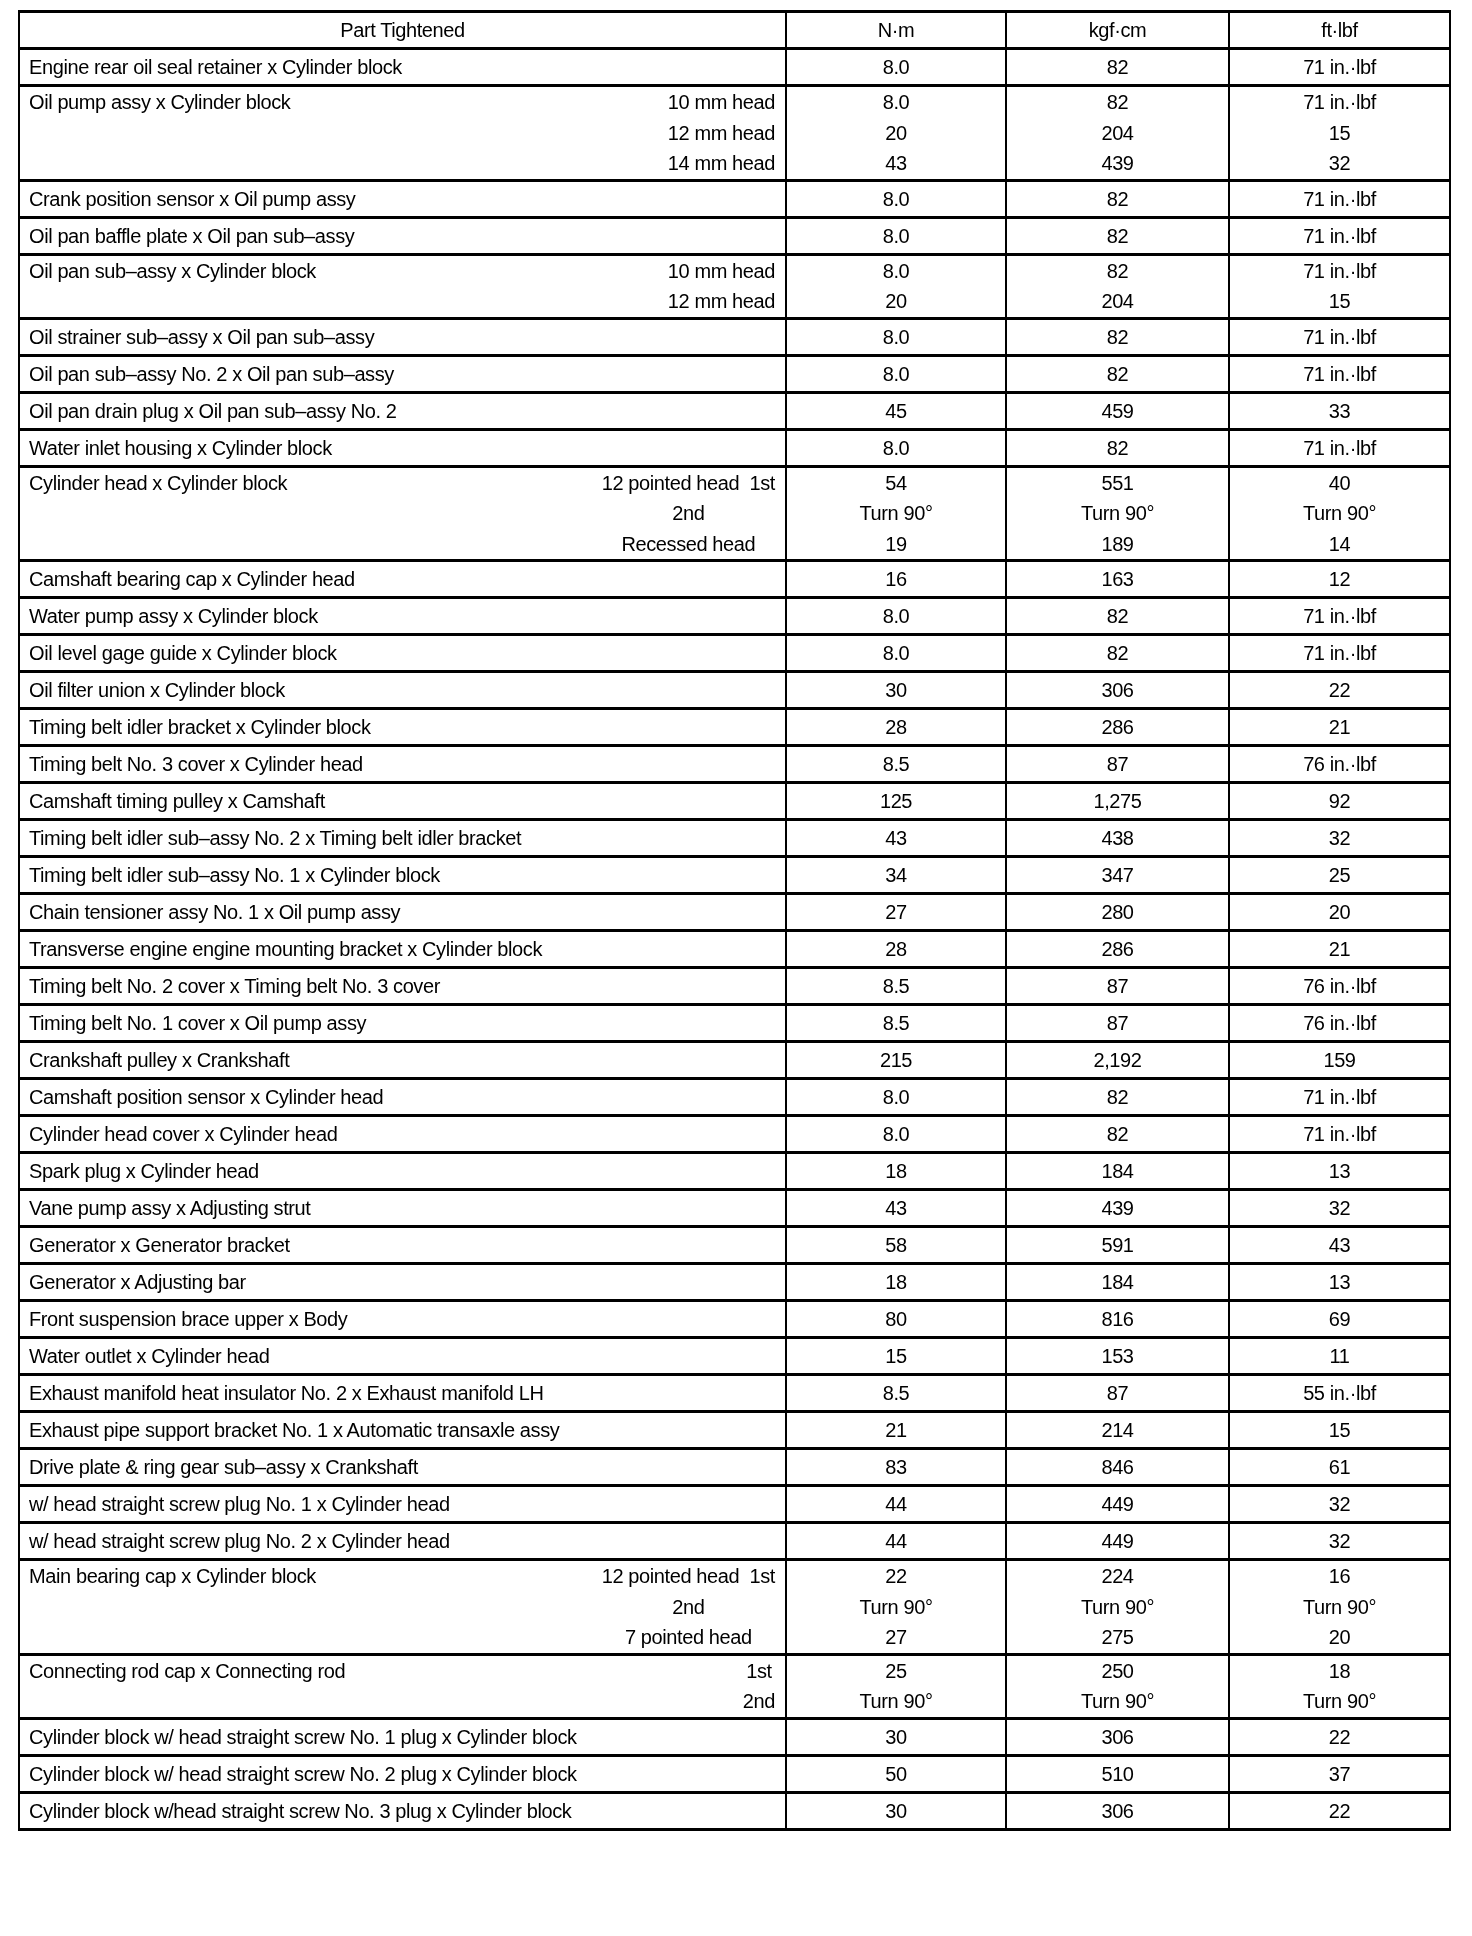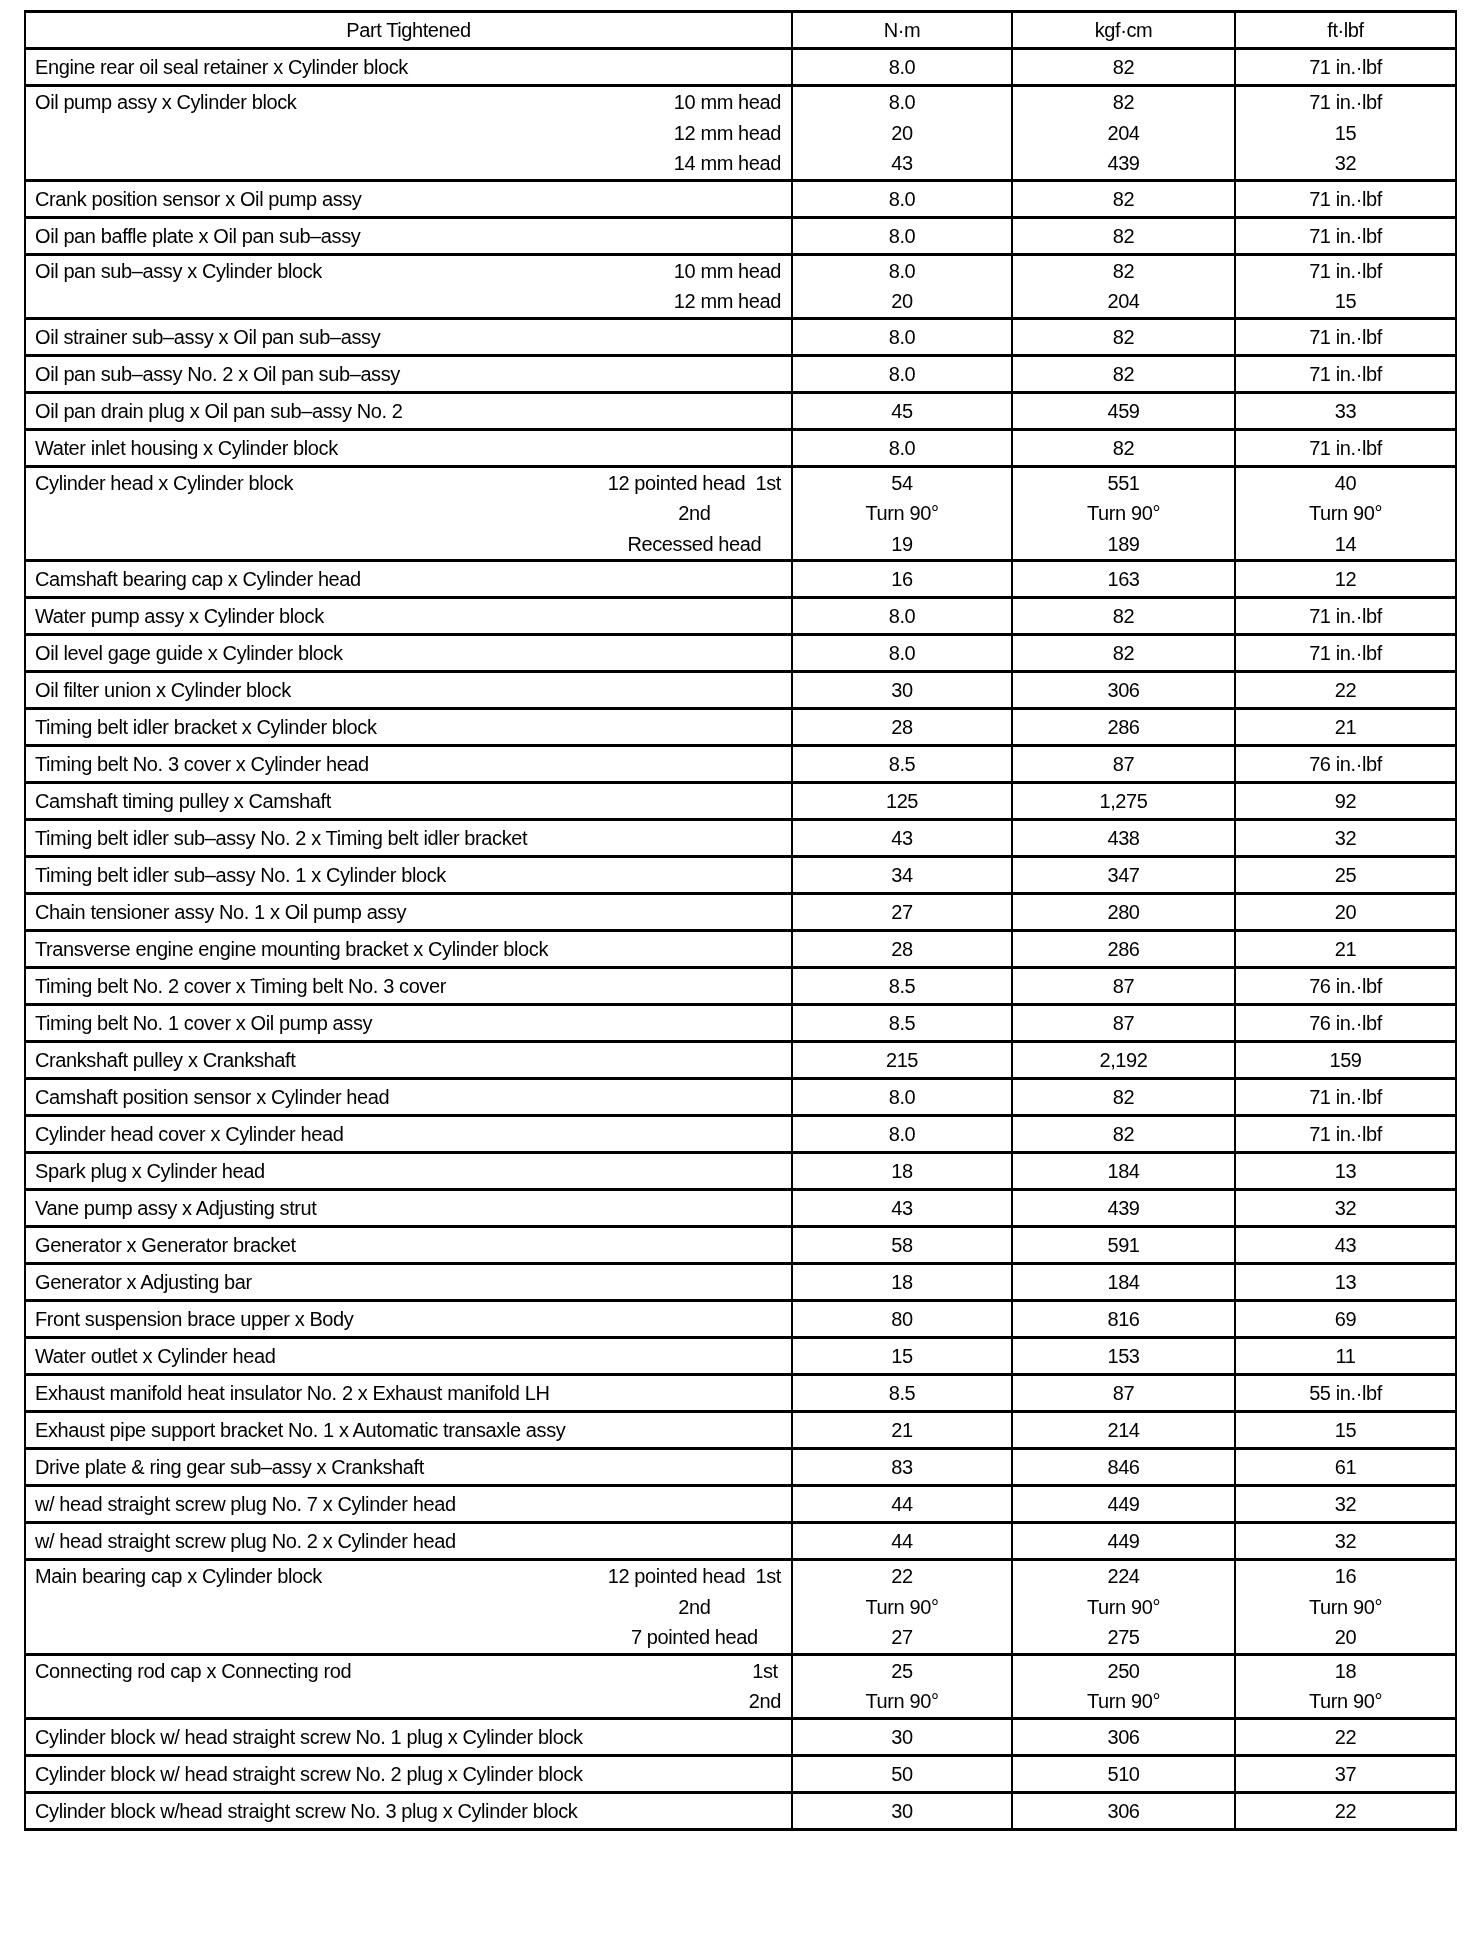--- a/index.html
+++ b/index.html
@@ -1,19 +1,19 @@
 <!DOCTYPE html>
 <html><head>
 <meta charset="utf-8">
 <style>
   html, body { margin: 0; padding: 0; background: #ffffff; }
   body { width: 1472px; height: 1936px; position: relative; overflow: hidden;
          font-family: "Liberation Sans", sans-serif; color: #000; }
   table.torque {
-    position: absolute; left: 24px; top: 10px; width: 1431px;
+    position: absolute; left: 18px; top: 10px; width: 1431px;
     border-collapse: collapse; table-layout: fixed;
     font-size: 20px; letter-spacing: -0.4px;
   }
   table.torque col.c-part { width: 767px; }
   table.torque col.c-nm { width: 220px; }
   table.torque col.c-kgf { width: 223px; }
   table.torque col.c-ft { width: 221px; }
   table.torque th, table.torque td {
     border-left: 2.5px solid #000; border-right: 2.5px solid #000;
     border-top: 3.5px solid #000; border-bottom: 3.5px solid #000;
@@ -799,21 +799,21 @@
           <div class="line">846</div>
         </td>
         <td class="val">
           <div class="line">61</div>
         </td>
       </tr>
       <tr class="row-single">
         <td class="part-cell">
           <div class="part-wrap">
             <div class="part-name">
-              <div class="line">w/ head straight screw plug No. 7 x Cylinder head</div>
+              <div class="line">w/ head straight screw plug No. 1 x Cylinder head</div>
             </div>
             <div class="part-subs">
               <div class="line" style="white-space: pre;"></div>
             </div>
           </div>
         </td>
         <td class="val">
           <div class="line">44</div>
         </td>
         <td class="val">

